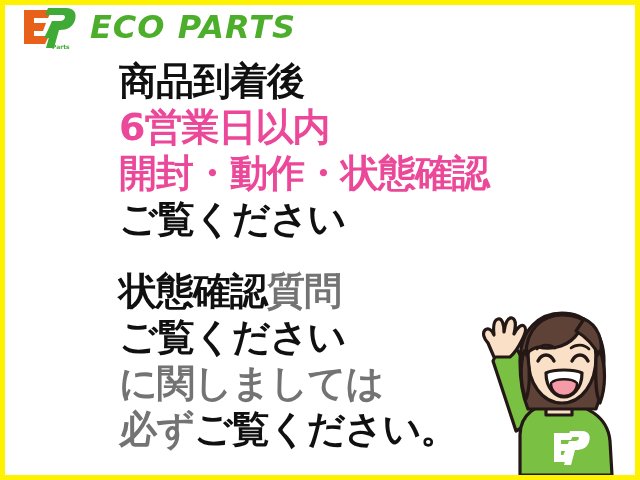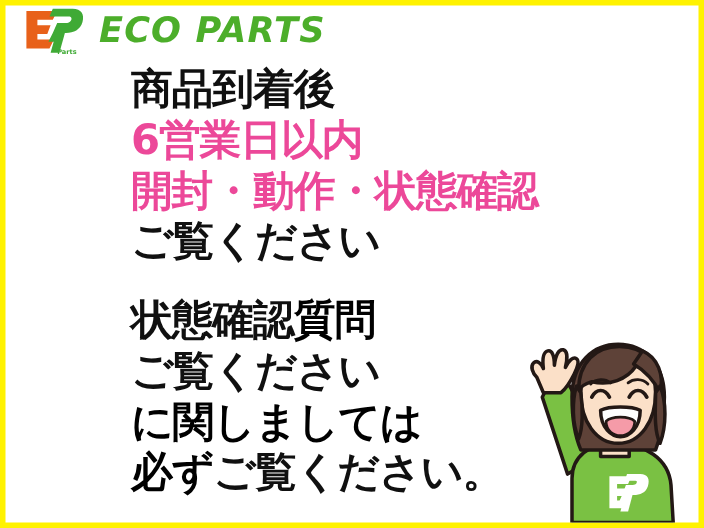--- a/index.html
+++ b/index.html
@@ -59,21 +59,21 @@
     font-family: "DejaVu Sans", "Liberation Sans", sans-serif;
     font-weight: bold;
     font-size: 38px;
     line-height: 46px;
     white-space: nowrap;
     color: #101010;
     letter-spacing: -1px;
   }
   .msg-line.red   { color: #ec4899; }
   .msg-line.black { color: #101010; }
-  .seg-red   { color: #000000; margin-top: 28px; }
+  .seg-red   { color: #737373; margin-top: 28px; }
   .seg-black { color: #101010; }
   .msg-gap { height: 26px; }
 
   
   .mascot {
     position: absolute;
     right: 6px;
     bottom: 5px;
     width: 176px;
     height: 176px;

